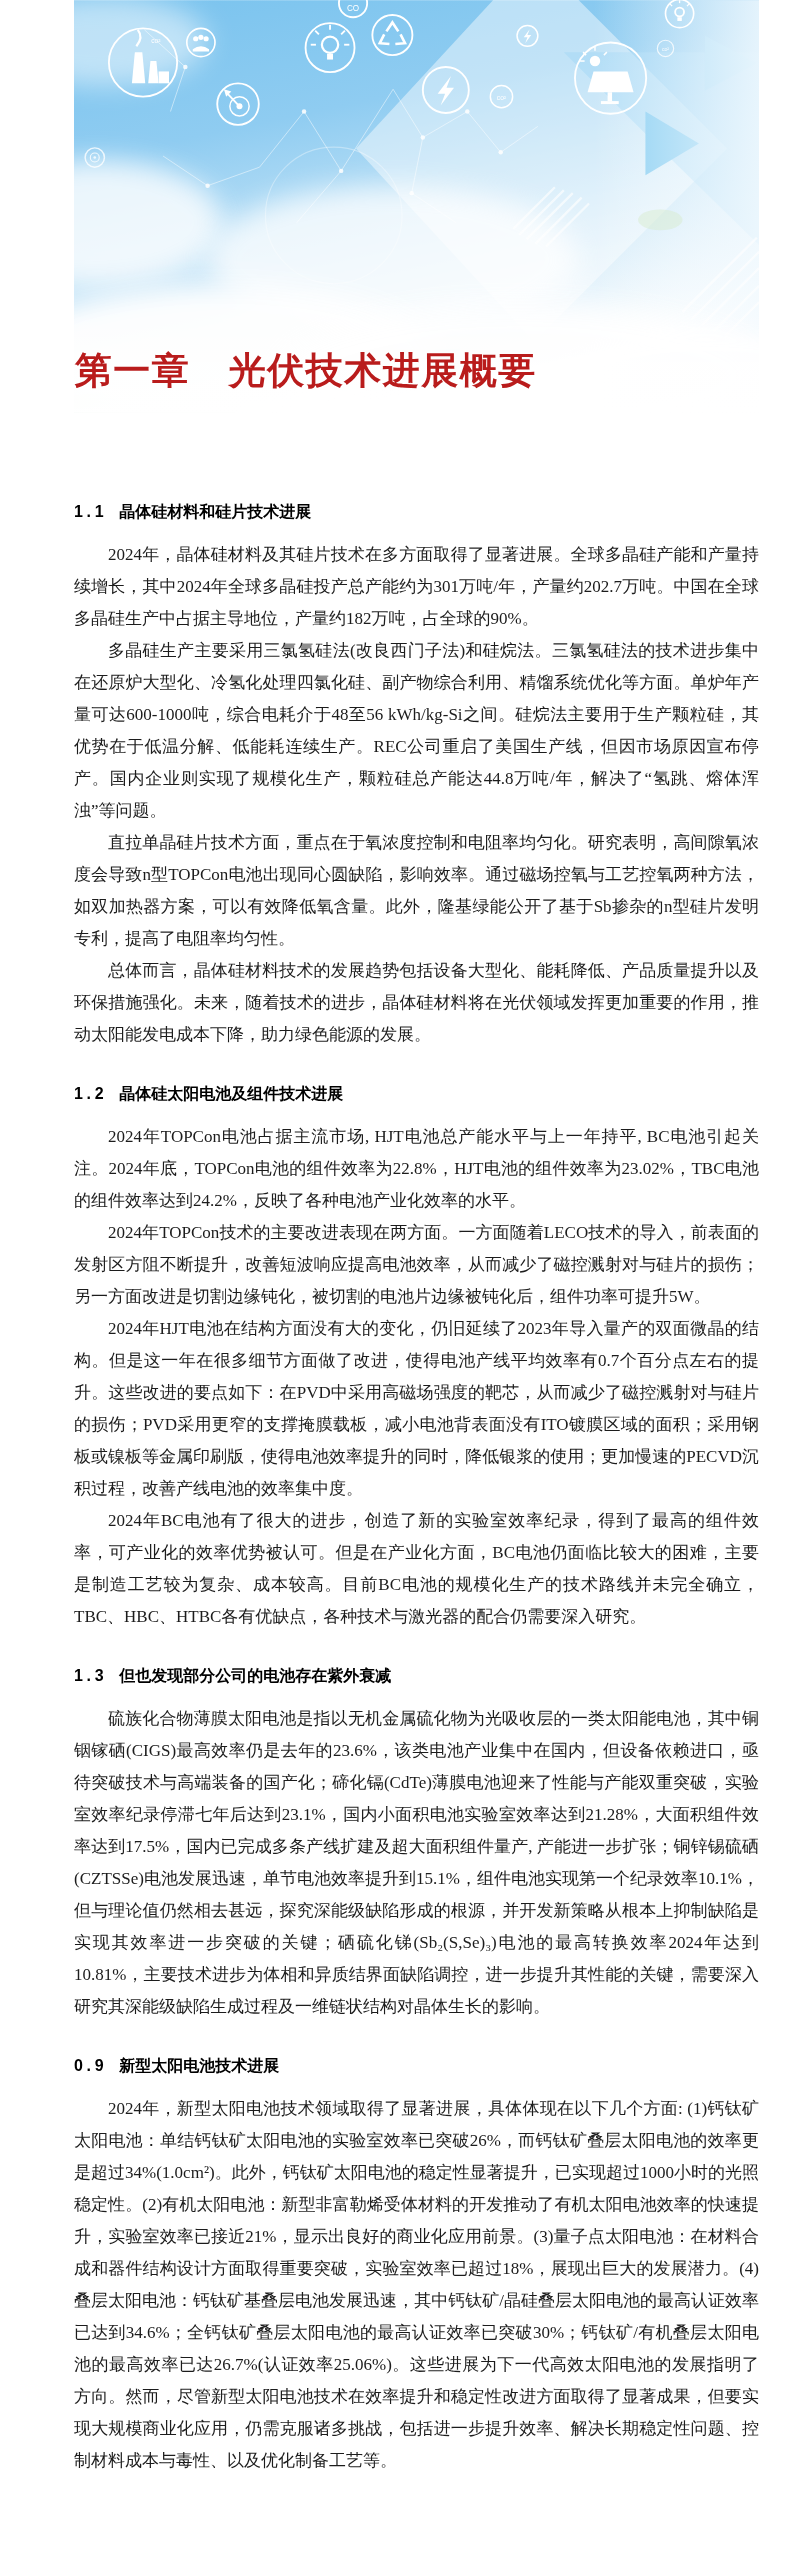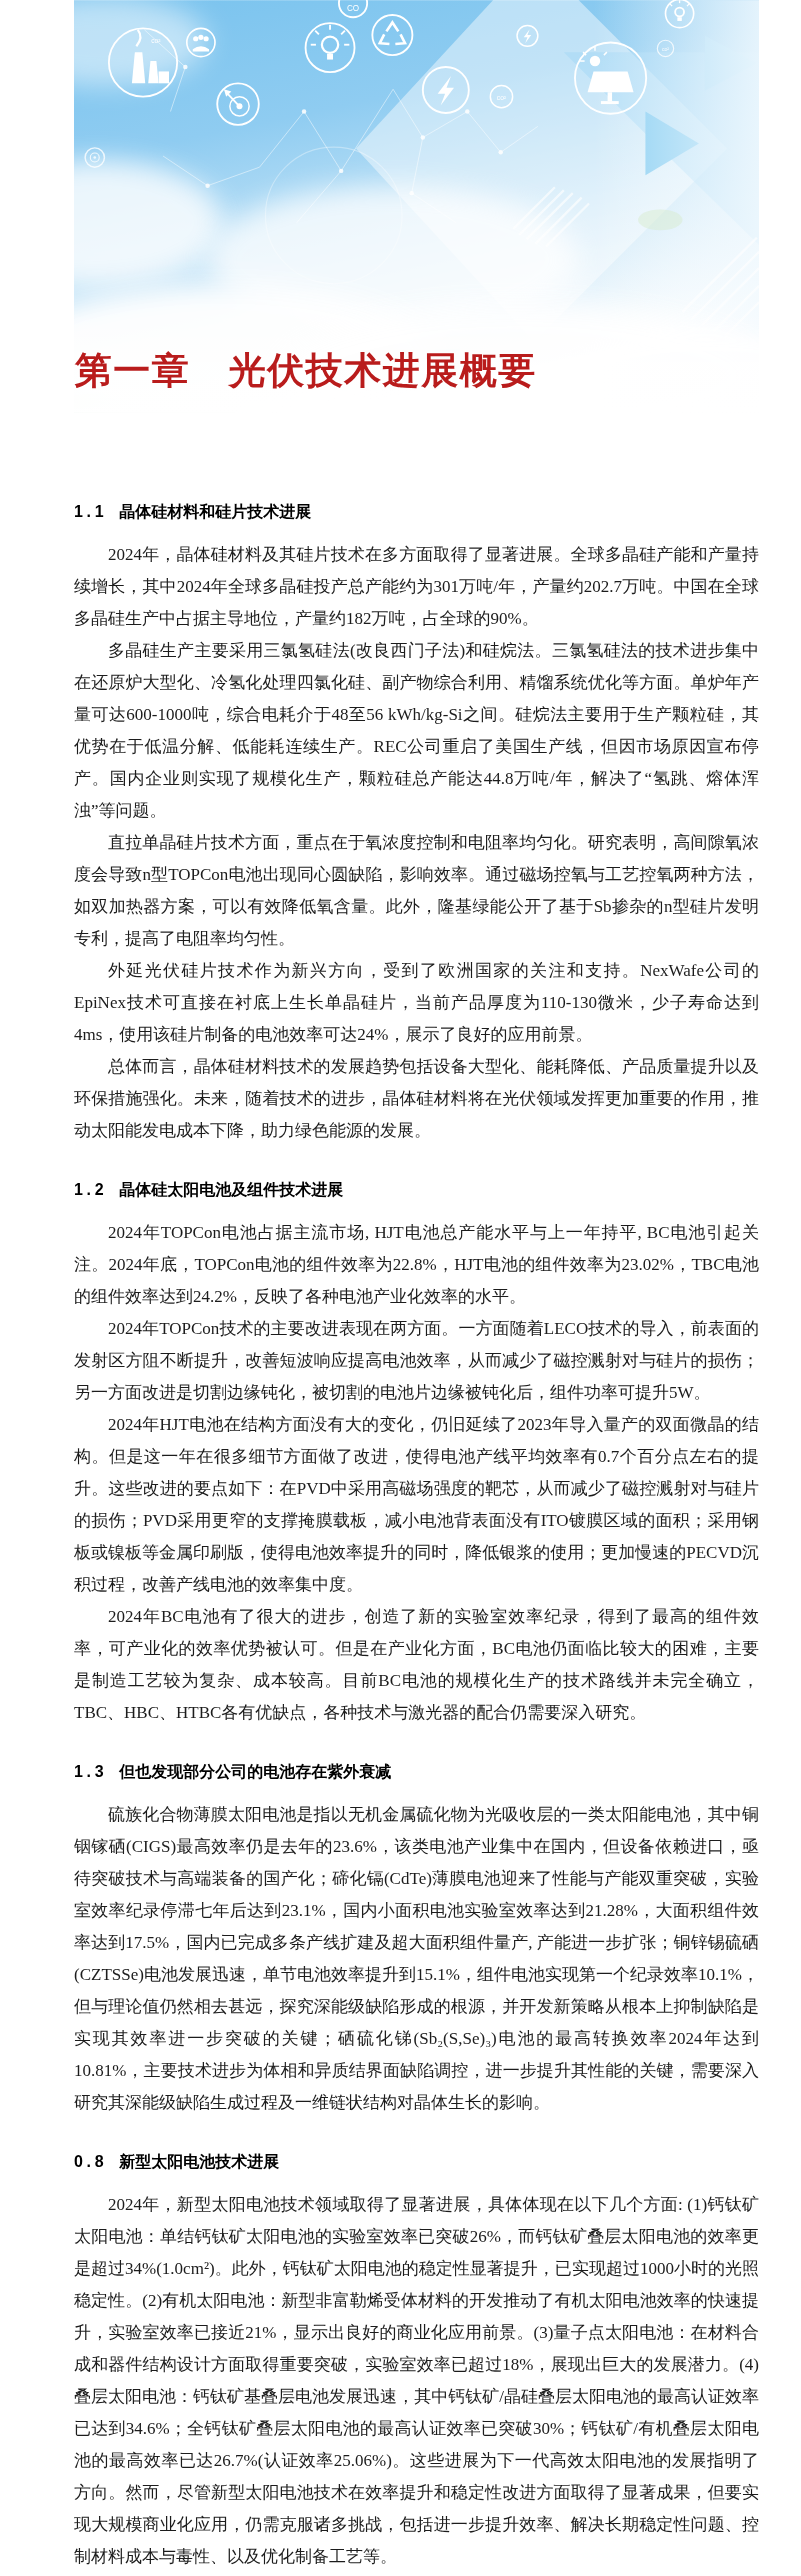--- a/index.html
+++ b/index.html
@@ -252,38 +252,37 @@
 
       <h1 class="chapter-title">第一章　光伏技术进展概要</h1>
     </div>
 
     <main id="doc-main">
       <section>
         <h2 class="sec-heading"><span class="sec-num">1.1</span><span class="sec-title">晶体硅材料和硅片技术进展</span></h2>
       <p class="para">2024年，晶体硅材料及其硅片技术在多方面取得了显著进展。全球多晶硅产能和产量持续增长，其中2024年全球多晶硅投产总产能约为301万吨/年，产量约202.7万吨。中国在全球多晶硅生产中占据主导地位，产量约182万吨，占全球的90%。</p>
           <p class="para">多晶硅生产主要采用三氯氢硅法(改良西门子法)和硅烷法。三氯氢硅法的技术进步集中在还原炉大型化、冷氢化处理四氯化硅、副产物综合利用、精馏系统优化等方面。单炉年产量可达600-1000吨，综合电耗介于48至56 kWh/kg-Si之间。硅烷法主要用于生产颗粒硅，其优势在于低温分解、低能耗连续生产。REC公司重启了美国生产线，但因市场原因宣布停产。国内企业则实现了规模化生产，颗粒硅总产能达44.8万吨/年，解决了“氢跳、熔体浑浊”等问题。</p>
           <p class="para">直拉单晶硅片技术方面，重点在于氧浓度控制和电阻率均匀化。研究表明，高间隙氧浓度会导致n型TOPCon电池出现同心圆缺陷，影响效率。通过磁场控氧与工艺控氧两种方法，如双加热器方案，可以有效降低氧含量。此外，隆基绿能公开了基于Sb掺杂的n型硅片发明专利，提高了电阻率均匀性。</p>
-          <p class="para">外延光伏硅片技术作为新兴方向，受到了欧洲国家的关注和支持。NexWafe公司的EpiNex技术可直接在衬底上生长单晶硅片，当前产品厚度为110-130微米，少子寿命达到4ms，使用该硅片制备的电池效率可达24%，展示了良好的应用前景。</p>
           <p class="para">总体而言，晶体硅材料技术的发展趋势包括设备大型化、能耗降低、产品质量提升以及环保措施强化。未来，随着技术的进步，晶体硅材料将在光伏领域发挥更加重要的作用，推动太阳能发电成本下降，助力绿色能源的发展。</p>
         </section>
 
       <section>
         <h2 class="sec-heading"><span class="sec-num">1.2</span><span class="sec-title">晶体硅太阳电池及组件技术进展</span></h2>
       <p class="para">2024年TOPCon电池占据主流市场, HJT电池总产能水平与上一年持平, BC电池引起关注。2024年底，TOPCon电池的组件效率为22.8%，HJT电池的组件效率为23.02%，TBC电池的组件效率达到24.2%，反映了各种电池产业化效率的水平。</p>
           <p class="para">2024年TOPCon技术的主要改进表现在两方面。一方面随着LECO技术的导入，前表面的发射区方阻不断提升，改善短波响应提高电池效率，从而减少了磁控溅射对与硅片的损伤；另一方面改进是切割边缘钝化，被切割的电池片边缘被钝化后，组件功率可提升5W。</p>
           <p class="para">2024年HJT电池在结构方面没有大的变化，仍旧延续了2023年导入量产的双面微晶的结构。但是这一年在很多细节方面做了改进，使得电池产线平均效率有0.7个百分点左右的提升。这些改进的要点如下：在PVD中采用高磁场强度的靶芯，从而减少了磁控溅射对与硅片的损伤；PVD采用更窄的支撑掩膜载板，减小电池背表面没有ITO镀膜区域的面积；采用钢板或镍板等金属印刷版，使得电池效率提升的同时，降低银浆的使用；更加慢速的PECVD沉积过程，改善产线电池的效率集中度。</p>
           <p class="para">2024年BC电池有了很大的进步，创造了新的实验室效率纪录，得到了最高的组件效率，可产业化的效率优势被认可。但是在产业化方面，BC电池仍面临比较大的困难，主要是制造工艺较为复杂、成本较高。目前BC电池的规模化生产的技术路线并未完全确立，TBC、HBC、HTBC各有优缺点，各种技术与激光器的配合仍需要深入研究。</p>
         </section>
 
       <section>
         <h2 class="sec-heading"><span class="sec-num">1.3</span><span class="sec-title">但也发现部分公司的电池存在紫外衰减</span></h2>
       <p class="para">硫族化合物薄膜太阳电池是指以无机金属硫化物为光吸收层的一类太阳能电池，其中铜铟镓硒(CIGS)最高效率仍是去年的23.6%，该类电池产业集中在国内，但设备依赖进口，亟待突破技术与高端装备的国产化；碲化镉(CdTe)薄膜电池迎来了性能与产能双重突破，实验室效率纪录停滞七年后达到23.1%，国内小面积电池实验室效率达到21.28%，大面积组件效率达到17.5%，国内已完成多条产线扩建及超大面积组件量产, 产能进一步扩张；铜锌锡硫硒(CZTSSe)电池发展迅速，单节电池效率提升到15.1%，组件电池实现第一个纪录效率10.1%，但与理论值仍然相去甚远，探究深能级缺陷形成的根源，并开发新策略从根本上抑制缺陷是实现其效率进一步突破的关键；硒硫化锑(Sb₂(S,Se)₃)电池的最高转换效率2024年达到10.81%，主要技术进步为体相和异质结界面缺陷调控，进一步提升其性能的关键，需要深入研究其深能级缺陷生成过程及一维链状结构对晶体生长的影响。</p>
         </section>
 
       <section>
-        <h2 class="sec-heading"><span class="sec-num">0.8</span><span class="sec-title">新型太阳电池技术进展</span></h2>
+        <h2 class="sec-heading"><span class="sec-num">0.9</span><span class="sec-title">新型太阳电池技术进展</span></h2>
       <p class="para">2024年，新型太阳电池技术领域取得了显著进展，具体体现在以下几个方面: (1)钙钛矿太阳电池：单结钙钛矿太阳电池的实验室效率已突破26%，而钙钛矿叠层太阳电池的效率更是超过34%(1.0cm²)。此外，钙钛矿太阳电池的稳定性显著提升，已实现超过1000小时的光照稳定性。(2)有机太阳电池：新型非富勒烯受体材料的开发推动了有机太阳电池效率的快速提升，实验室效率已接近21%，显示出良好的商业化应用前景。(3)量子点太阳电池：在材料合成和器件结构设计方面取得重要突破，实验室效率已超过18%，展现出巨大的发展潜力。(4)叠层太阳电池：钙钛矿基叠层电池发展迅速，其中钙钛矿/晶硅叠层太阳电池的最高认证效率已达到34.6%；全钙钛矿叠层太阳电池的最高认证效率已突破30%；钙钛矿/有机叠层太阳电池的最高效率已达26.7%(认证效率25.06%)。这些进展为下一代高效太阳电池的发展指明了方向。然而，尽管新型太阳电池技术在效率提升和稳定性改进方面取得了显著成果，但要实现大规模商业化应用，仍需克服诸多挑战，包括进一步提升效率、解决长期稳定性问题、控制材料成本与毒性、以及优化制备工艺等。</p>
         </section>
     </main>
 
   </div>
 </div>
 
 
 </body></html>

